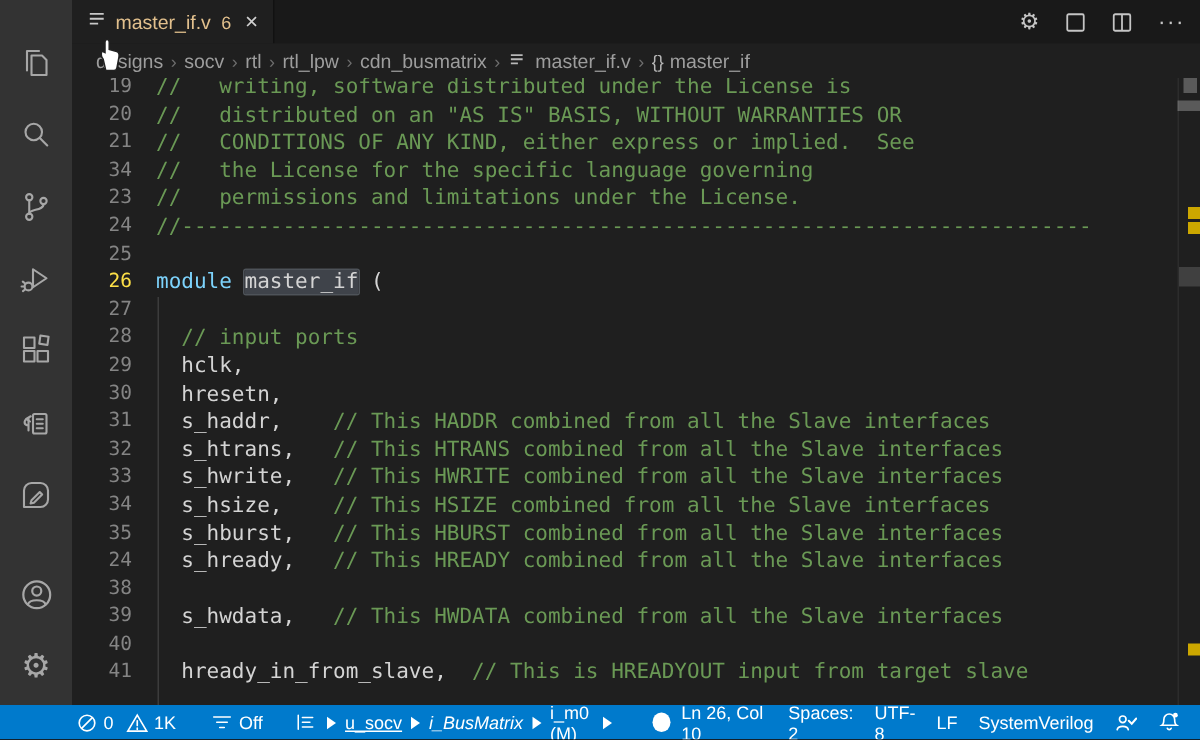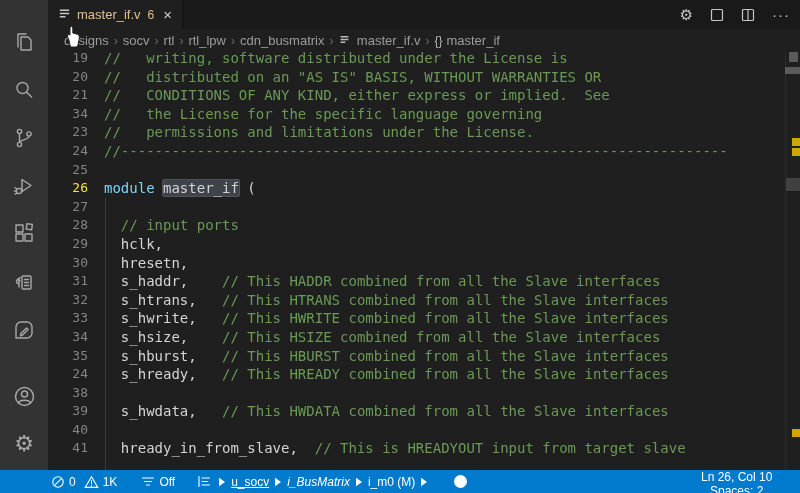--- a/index.html
+++ b/index.html
@@ -44,21 +44,21 @@
   .tk-p{color:#d4d4d4;}
   .tk-w{color:#d4d4d4;background:#3f434a;box-shadow:0 0 0 1px #4e5359;border-radius:1px;}
   #indent-guide{position:absolute;left:56.5px;top:146px;bottom:0;width:1px;background:rgba(255,255,255,.13);}
   #editor::after{content:"";position:absolute;top:0;bottom:0;right:14px;width:1px;background:rgba(255,255,255,.06);}
   .ovr{position:absolute;}
   
   #statusbar{position:absolute;left:0;right:0;bottom:0;height:23px;background:#007acc;color:#fff;
     display:flex;align-items:center;font-size:12px;}
   .sb-item{display:flex;align-items:center;padding:0 7px;height:100%;cursor:pointer;gap:4px;}
   .sb-item svg{stroke:#fff;fill:none;stroke-width:1.1;stroke-linecap:round;}
-  .sb-right{margin-left:auto;display:flex;align-items:center;height:100%;padding-right:18px;flex-direction:column;}
+  .sb-right{margin-left:auto;display:flex;align-items:center;height:100%;padding-right:6px;}
   .sb-dot{width:13px;height:13px;border-radius:50%;background:#fff;margin-left:16px;}
   .chev{display:flex;align-items:center;margin:0 3px;}
   
   #mouse-cursor{position:absolute;left:64px;top:25px;pointer-events:none;z-index:50;}
 </style>
 </head>
 <body>
 
 <div id="window">
 

